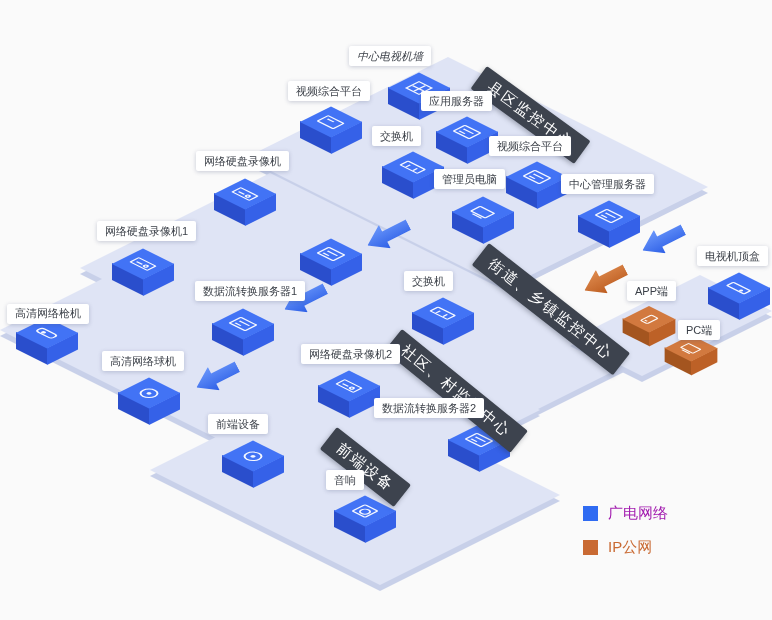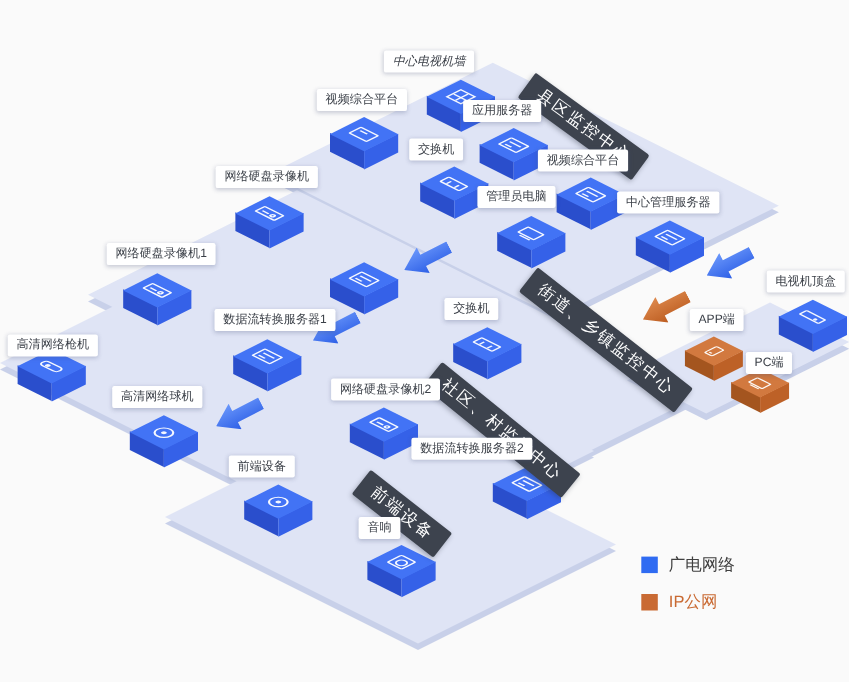--- a/index.html
+++ b/index.html
@@ -93,21 +93,21 @@
       <polygon points="0,336 190,241 540,416 350,511" fill="#c8d0e9"></polygon>
       <polygon points="0,330 190,235 540,410 350,505" fill="#dfe4f5"></polygon>
       <polygon points="150,476 330,386 560,501 380,591" fill="#c8d0e9"></polygon>
       <polygon points="150,470 330,380 560,495 380,585" fill="#dfe4f5"></polygon>
       <polygon points="570,346 700,281 772,317 642,382" fill="#c8d0e9"></polygon>
       <polygon points="570,340 700,275 772,311 642,376" fill="#dfe4f5"></polygon>
     </svg>
   <div class="legend" id="legend">
       <div class="legend-row">
     <span class="legend-swatch" style="background: rgb(47, 107, 242);"></span>
-    <span class="legend-label" style="color: #404040;">广电网络</span>
+    <span class="legend-label" style="color: #a21caf;">广电网络</span>
   </div>
       <div class="legend-row">
     <span class="legend-swatch" style="background: rgb(201, 106, 51);"></span>
     <span class="legend-label" style="color: rgb(201, 106, 51);">IP公网</span>
   </div>
     </div>
 <div class="device blue" style="left: 388px; top: 72px;">
     <div class="face-left"></div>
     <div class="face-right"></div>
     <div class="face-top">

